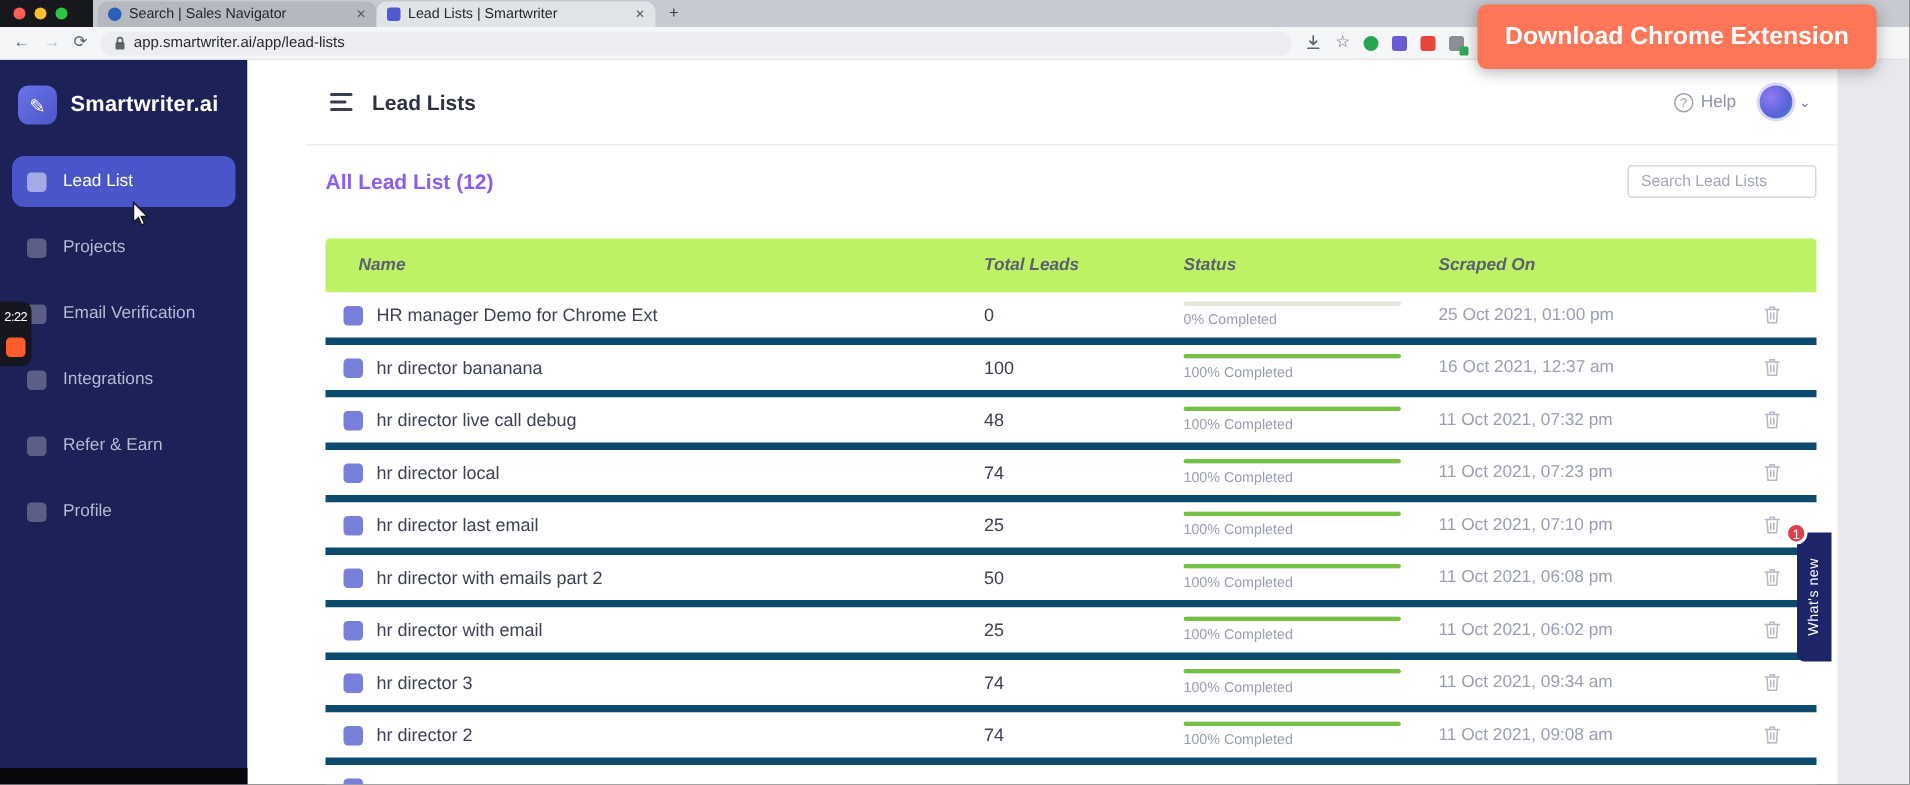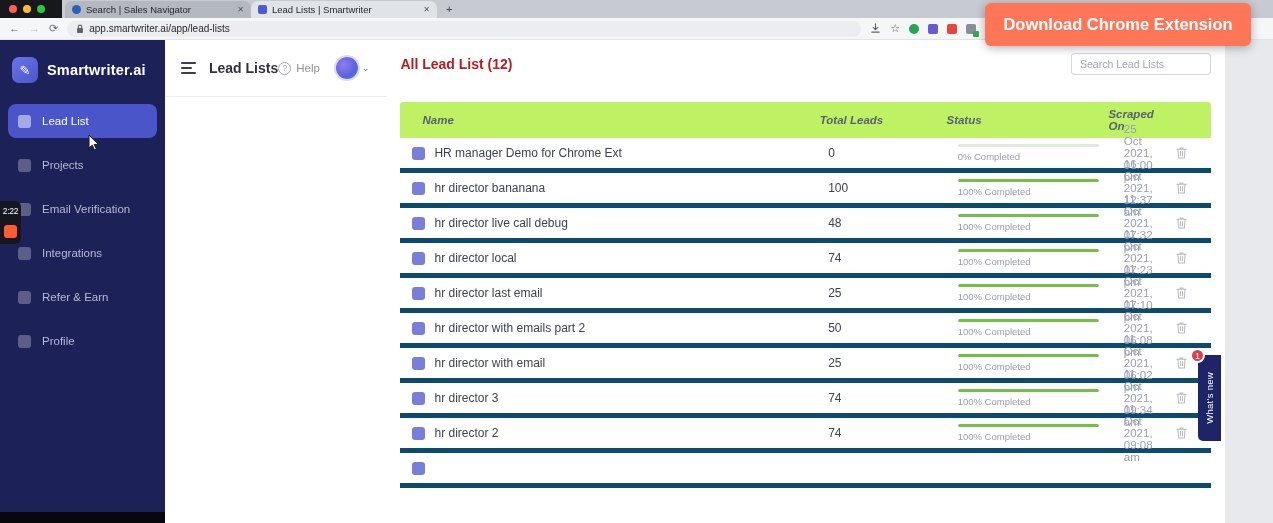--- a/index.html
+++ b/index.html
@@ -40,37 +40,37 @@
   .sidebar { width:165px; background:var(--sidebar-bg,#1c2157); flex-shrink:0; }
   .logo-row { display:flex; align-items:center; gap:9px; padding:17px 12px 15px; }
   .logo-badge { width:26px; height:26px; border-radius:7px; background:linear-gradient(135deg,#6a74e8,#4c56c9); display:flex; align-items:center; justify-content:center; color:#fff; font-size:13px; flex-shrink:0; }
   .logo-text { color:#fff; font-size:14.5px; font-weight:bold; letter-spacing:.2px; }
   .side-nav { padding:6px 8px; }
   .side-item { display:flex; align-items:center; gap:11px; height:34px; padding:0 10px; border-radius:8px; margin-bottom:10px; color:#b6bad4; font-size:11.5px; cursor:pointer; }
   .side-item.active { background:var(--sidebar-active,#4a55c9); color:#fff; }
   .side-icon { width:13px; height:13px; border-radius:3px; background:rgba(255,255,255,.28); flex-shrink:0; }
   .side-item.active .side-icon { background:rgba(255,255,255,.5); }
 
-  .content { flex:1; min-width:0; display:flex; flex-direction:row; background:#fff; }
+  .content { flex:1; min-width:0; display:flex; flex-direction:column; background:#fff;padding-left:39px; }
   .topbar { height:57px; display:flex; align-items:center; padding:0 18px 0 16px; border-bottom:1px solid #ecedf1; flex-shrink:0; }
   .hamburger { display:flex; flex-direction:column; gap:3px; width:15px; cursor:pointer; }
   .hamburger span { height:2px; background:#3a3e4f; border-radius:1px; }
   .hamburger span:nth-child(2) { width:11px; }
   .page-title { margin-left:13px; font-size:14px; font-weight:bold; color:#2d3142; }
   .topbar-right { margin-left:auto; display:flex; align-items:center; gap:16px; }
   .help { display:flex; align-items:center; gap:5px; color:#8d92a5; font-size:11.5px; cursor:pointer; }
   .help-q { width:13px; height:13px; border-radius:50%; border:1px solid #9fa3b4; font-size:8.5px; display:flex; align-items:center; justify-content:center; color:#9fa3b4; }
   .avatar-wrap { display:flex; align-items:center; gap:4px; cursor:pointer; }
   .avatar { width:22px; height:22px; border-radius:50%; background:radial-gradient(circle at 35% 35%, #8f7bf3, #5a63d8 60%, #3e8fd8); box-shadow:0 0 0 2px #ded9f6; }
   .chevron { color:#6f7387; font-size:9px; }
 
   .page { flex:1; padding:13px 14px 0 13px; overflow:hidden; }
   .page-head { display:flex; align-items:center; justify-content:space-between; height:22px; margin-bottom:27px; }
-  .heading { font-size:14px; font-weight:bold; color:#b91c1c; }
-  .search-input { width:140px; height:22px; border:1px solid #d4d6de; border-radius:3px; font-size:10.5px; padding:0 8px; color:#3c4052; outline:none; font-family:inherit; background:#fff; }
+  .heading { font-size:14px; font-weight:bold; color:#8b5cf6; }
+  .search-input { width:126px; height:22px; border:1px solid #d4d6de; border-radius:3px; font-size:10.5px; padding:0 8px; color:#3c4052; outline:none; font-family:inherit; background:#fff; }
   .search-input::placeholder { color:#a2a6b5; }
 
   .thead { display:flex; align-items:center; height:36px; background:#bef264; border-radius:3px 3px 0 0; font-size:11.5px; font-weight:bold; color:#5b5f72;font-style:italic; }
   .col-name { width:439px; padding-left:22px; }
   .col-total { width:133px; }
   .col-status { width:170px; }
   .col-scraped { flex:1; }
   .col-actions { width:60px; }
 
   .trow { display:flex; align-items:center; height:35px; border-bottom:5px solid #0c4a6e; background:#fff; }

